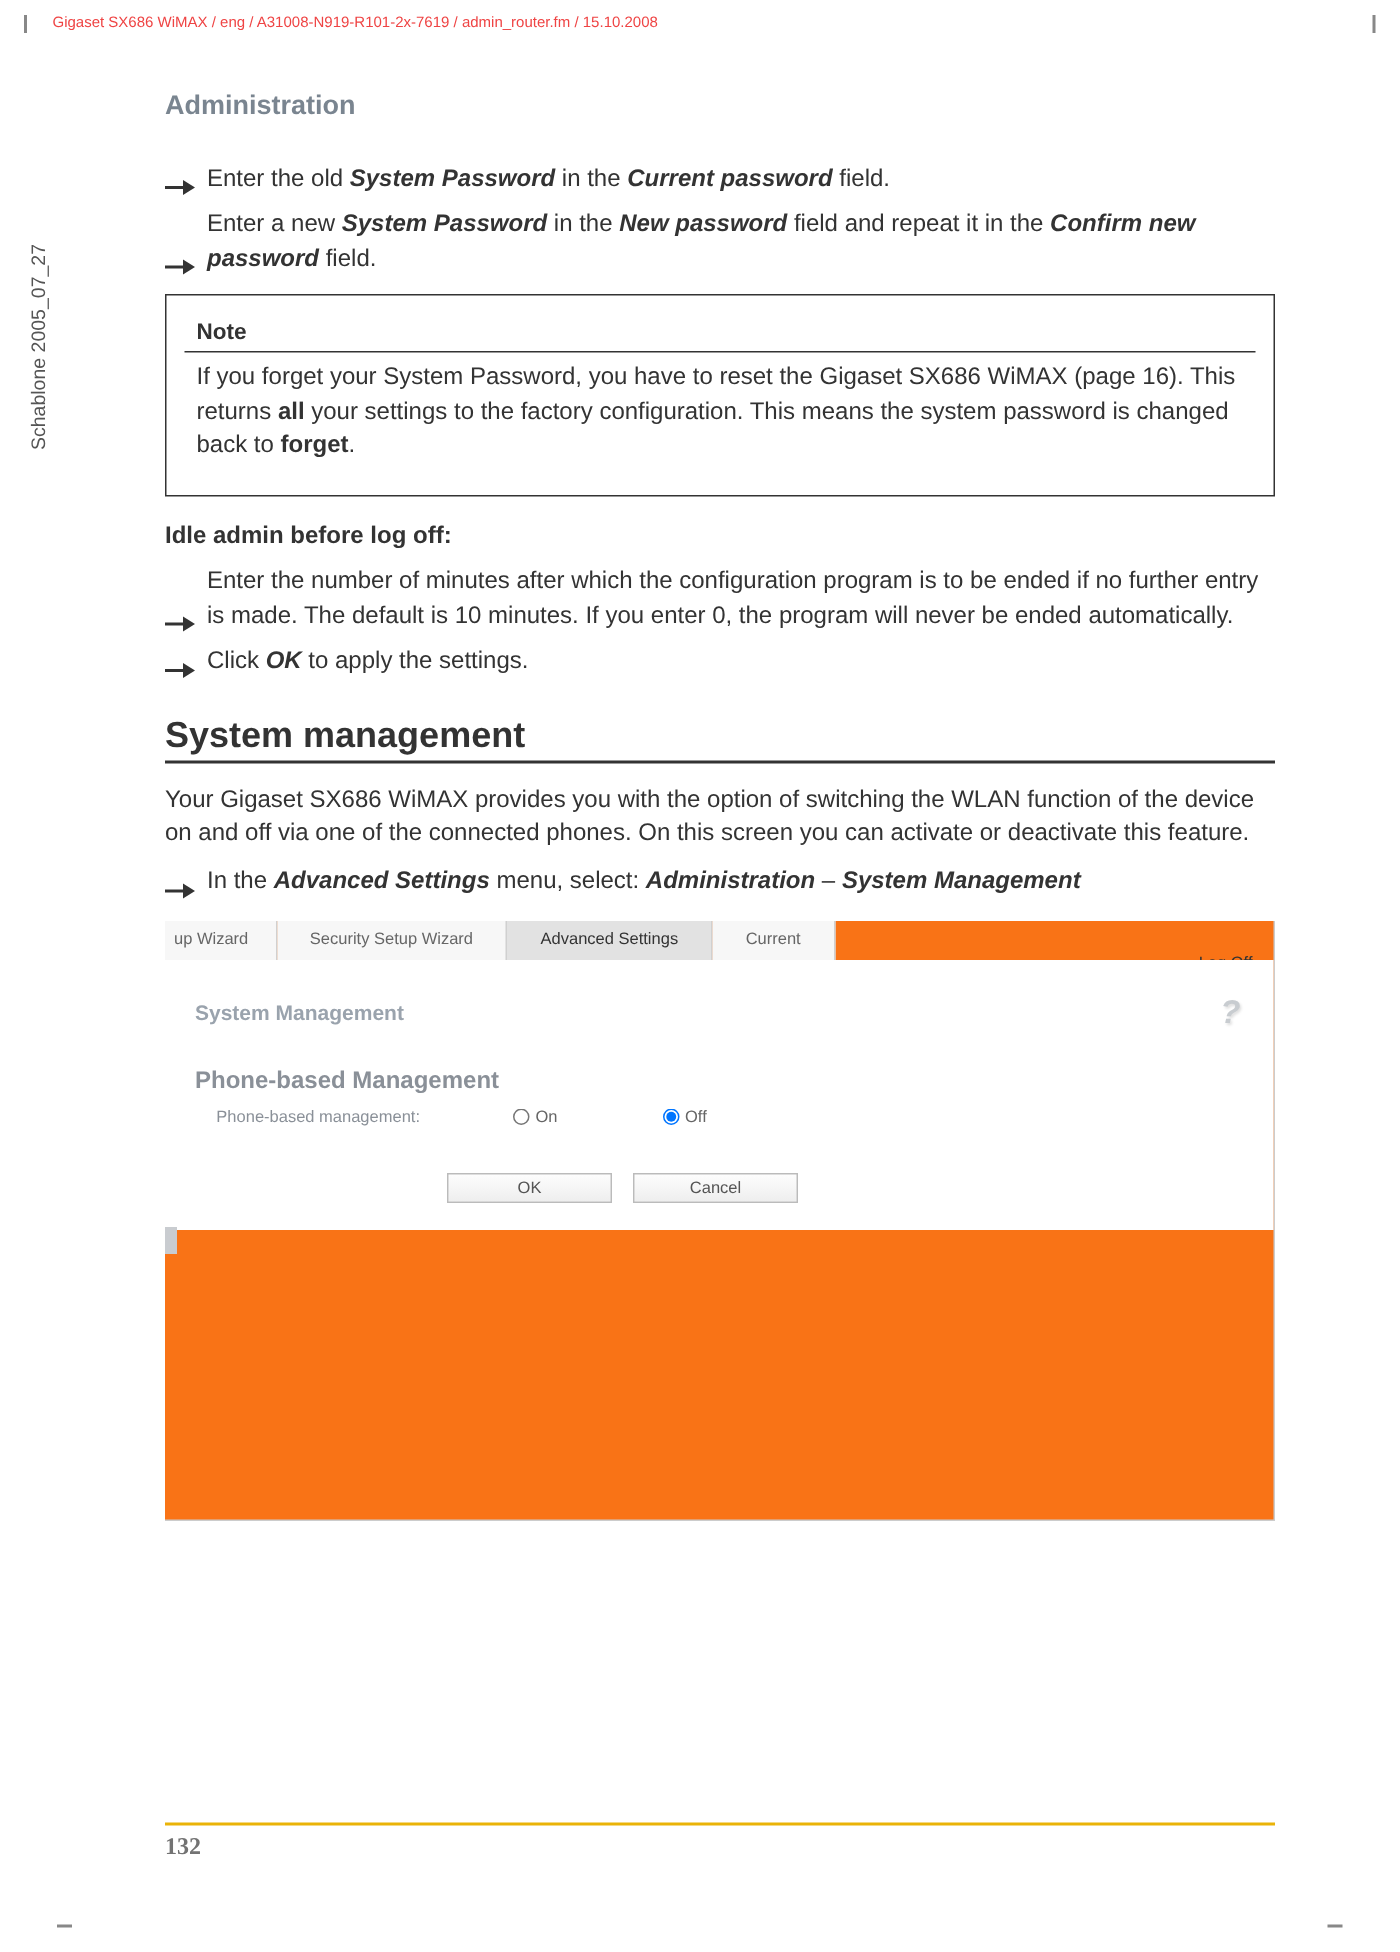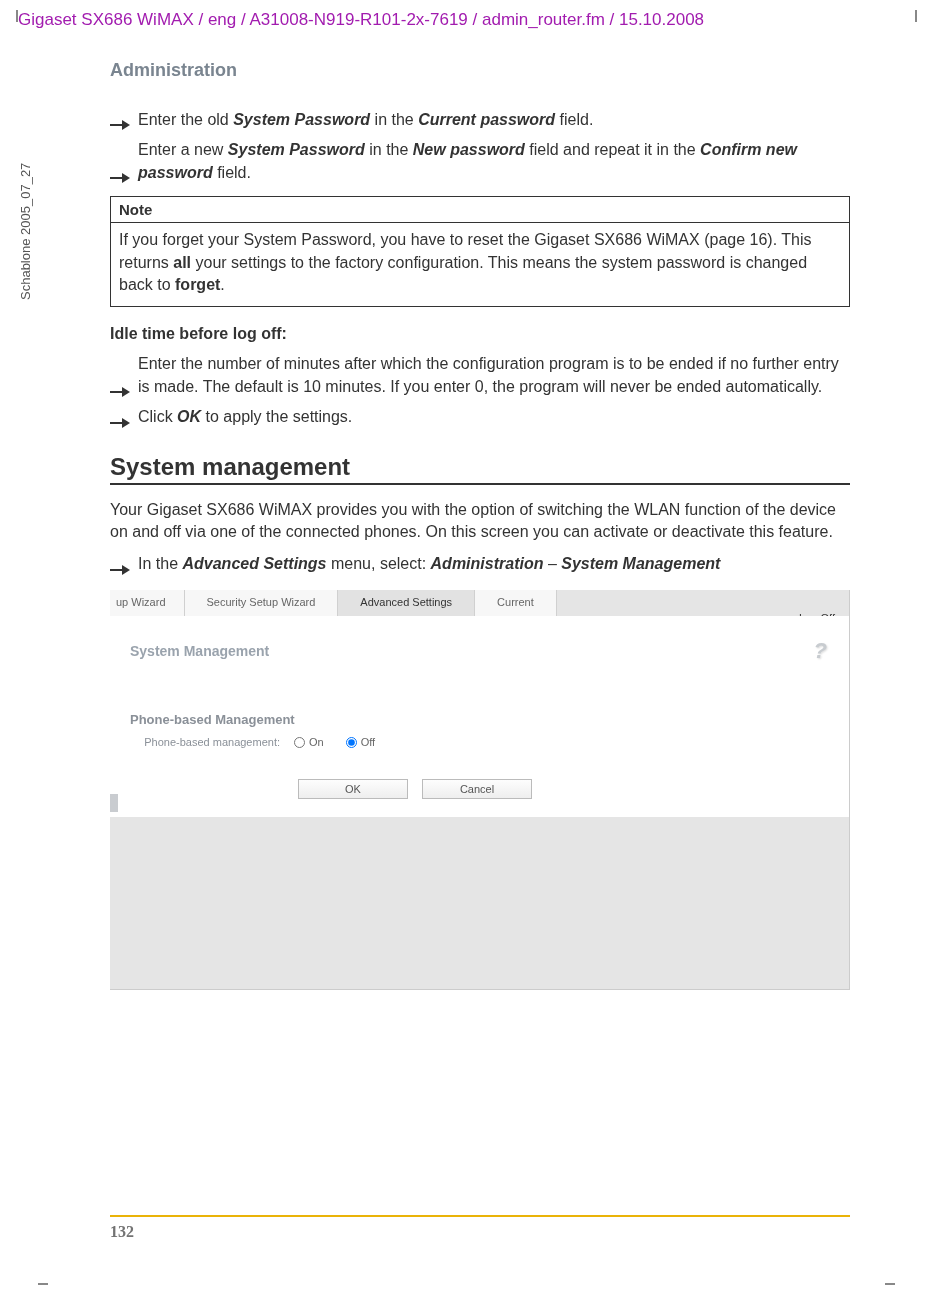--- a/index.html
+++ b/index.html
@@ -7,23 +7,23 @@
     width: 933px;
     height: 1301px;
     background: #fff;
     font-family: Arial, Helvetica, sans-serif;
     color: #333;
     position: relative;
   }
   .header-path {
     position: absolute;
     top: 10px;
-    left: 18px;
-    font-size: 17px;
-    color: #a21caf;
+    left: 35px;
+    font-size: 10px;
+    color: #ef4444;
   }
   .header-tick-left {
     position: absolute;
     top: 10px;
     left: 16px;
     width: 2px;
     height: 12px;
     background: #888;
   }
   .header-tick-right {
@@ -76,21 +76,21 @@
     flex: 1;
     font-size: 16px;
     line-height: 1.4;
     color: #333;
   }
   .bold { font-weight: bold; font-style: italic; }
   .bold-nn { font-weight: bold; }
   .note-box {
     border: 1px solid #333;
     margin: 12px 0 18px 0;
-    padding: 0;
+    padding: 12px;
   }
   .note-header {
     border-bottom: 1px solid #333;
     padding: 4px 8px;
     font-weight: bold;
     font-size: 15px;
   }
   .note-body {
     padding: 6px 8px 10px 8px;
     font-size: 16px;
@@ -110,21 +110,21 @@
   }
   .h2-rule {
     height: 2px;
     background: #333;
     margin-bottom: 14px;
   }
   .screenshot {
     margin-top: 14px;
     border-right: 1px solid #ccc;
     border-bottom: 1px solid #ccc;
-    background: #e5e5e5;
+    background: #f97316;
     height: 400px;
     position: relative;
   }
   .ss-tabs {
     display: flex;
     height: 26px;
     font-size: 11px;
     color: #666;
   }
   .ss-tab {
@@ -169,23 +169,23 @@
   .ss-help {
     color: #c8ccd0;
     font-size: 22px;
     font-weight: bold;
     font-style: italic;
     text-shadow: 1px 1px 2px #ddd;
     margin-right: 2px;
   }
   .ss-group-label {
     color: #8a9098;
-    font-size: 13px;
-    font-weight: bold;
-    margin-top: 48px;
+    font-size: 16px;
+    font-weight: bold;
+    margin-top: 24px;
   }
   .ss-field-row {
     display: flex;
     align-items: center;
     margin-top: 8px;
   }
   .ss-field-label {
     width: 164px;
     text-align: right;
     color: #8a9098;
@@ -195,22 +195,23 @@
   }
   .ss-radios {
     display: flex;
     gap: 22px;
     font-size: 11px;
     color: #666;
     align-items: center;
   }
   .ss-radio {
     display: inline-flex;
-    align-items: flex-end;
+    align-items: center;
     gap: 4px;
+    margin-left: 48px;
   }
   .ss-radio input {
     width: 11px;
     height: 11px;
   }
   .ss-buttons {
     display: flex;
     gap: 14px;
     margin-left: 168px;
     margin-top: 30px;
@@ -301,21 +302,21 @@
   </div>
 
 
   <div class="note-box">
     <div class="note-header">Note</div>
     <div class="note-body">
       <span>If you forget your System Password, you have to reset the Gigaset SX686 WiMAX (page 16). This returns </span><span class="bold-nn">all</span><span> your settings to the factory configuration. This means the system password is changed back to </span><span class="bold-nn">forget</span><span>.</span>
     </div>
   </div>
 
-  <div class="subheading">Idle time before log off:</div>
+  <div class="subheading">Idle admin before log off:</div>
 
   <div class="bullet-row">
     <span class="arrow-icon">
       <svg width="20" height="12" viewBox="0 0 20 12">
           <line x1="0" y1="6" x2="14" y2="6" stroke="#333" stroke-width="2"></line>
           <polygon points="12,1 20,6 12,11" fill="#333"></polygon>
         </svg>
     </span>
     <div class="bullet-text">Enter the number of minutes after which the configuration program is to be ended if no further entry is made. The default is 10 minutes. If you enter 0, the program will never be ended automatically.</div>
   </div>

